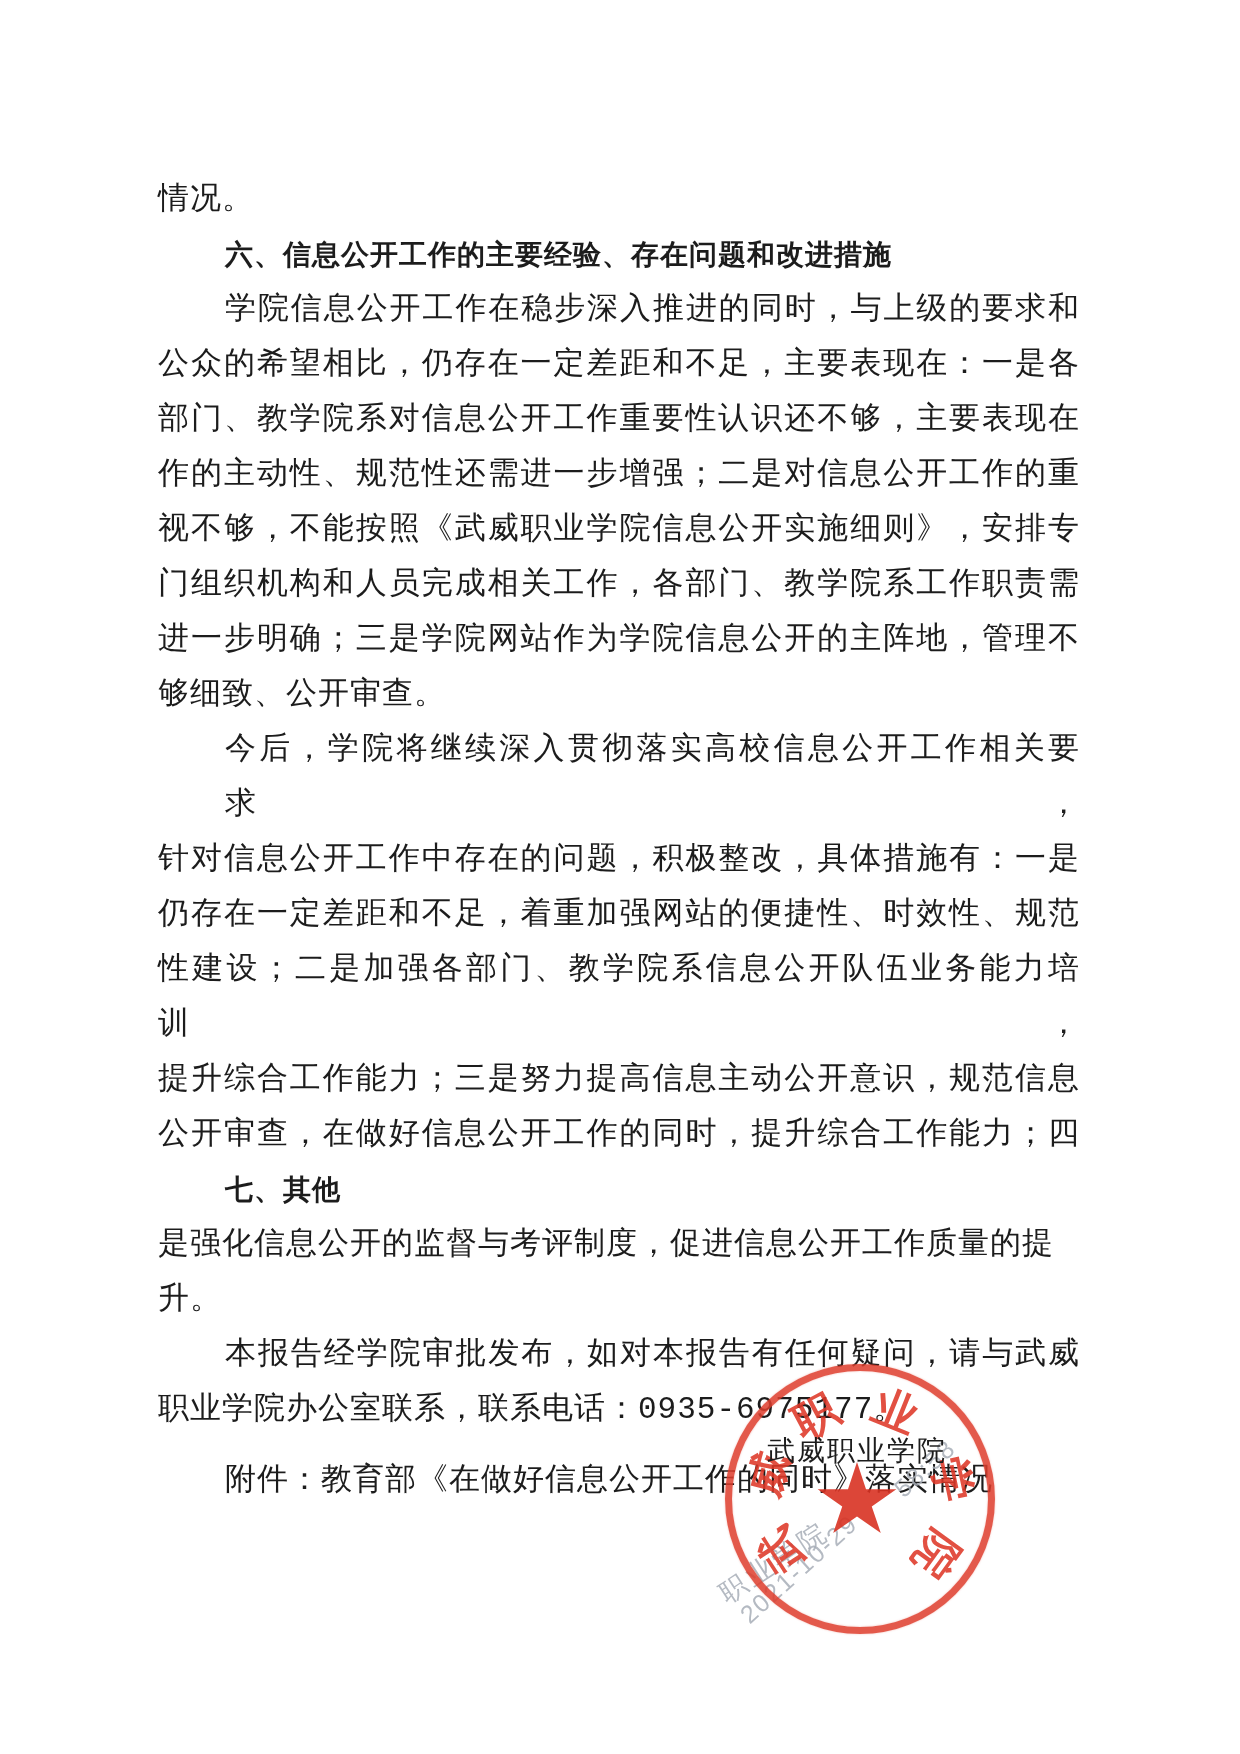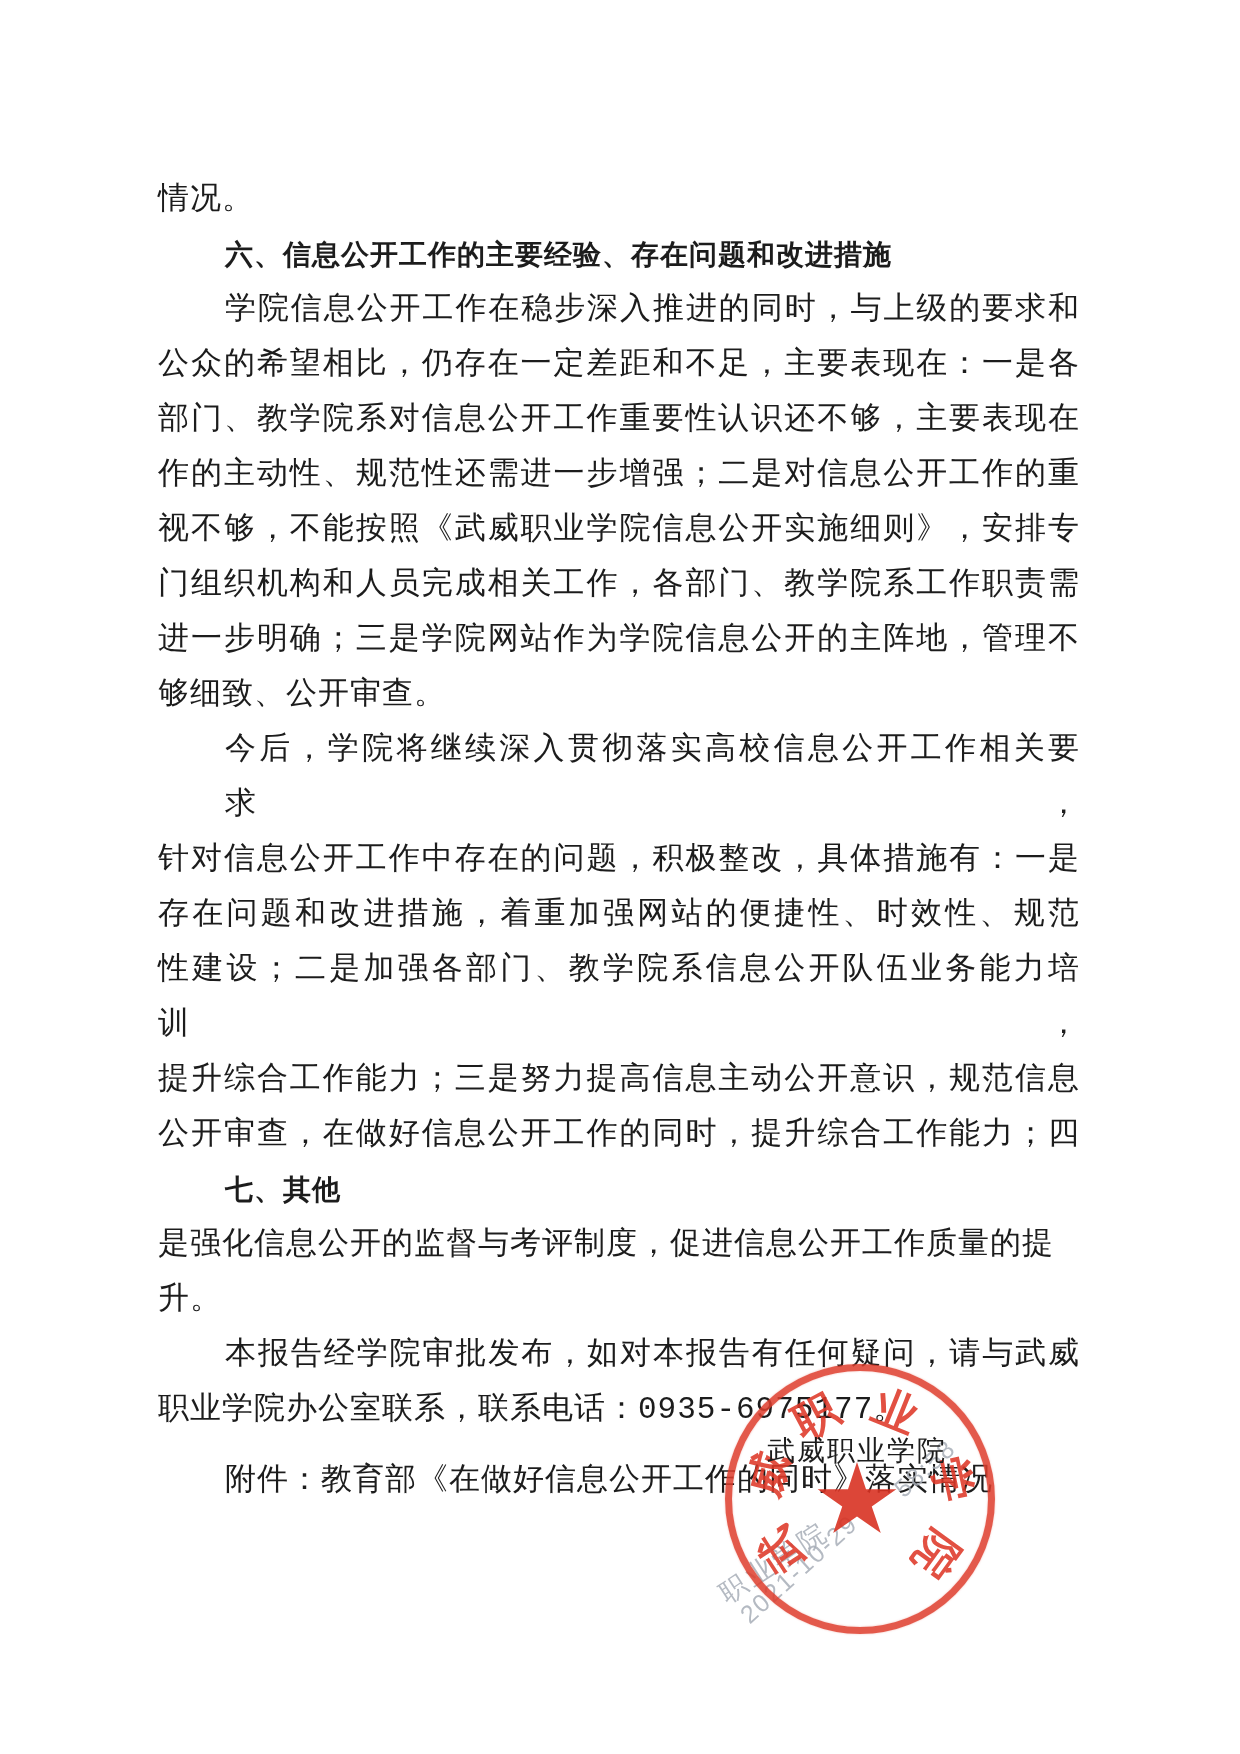--- a/index.html
+++ b/index.html
@@ -120,21 +120,21 @@
       <div class="line line-first">学院信息公开工作在稳步深入推进的同时，与上级的要求和</div>
       <div class="line line-just">公众的希望相比，仍存在一定差距和不足，主要表现在：一是各</div>
       <div class="line line-just">部门、教学院系对信息公开工作重要性认识还不够，主要表现在</div>
       <div class="line line-just">作的主动性、规范性还需进一步增强；二是对信息公开工作的重</div>
       <div class="line line-just">视不够，不能按照《武威职业学院信息公开实施细则》，安排专</div>
       <div class="line line-just">门组织机构和人员完成相关工作，各部门、教学院系工作职责需</div>
       <div class="line line-just">进一步明确；三是学院网站作为学院信息公开的主阵地，管理不</div>
       <div class="line line-plain">够细致、公开审查。</div>
       <div class="line line-first">今后，学院将继续深入贯彻落实高校信息公开工作相关要求，</div>
       <div class="line line-just">针对信息公开工作中存在的问题，积极整改，具体措施有：一是</div>
-      <div class="line line-just">存在问题和改进措施，着重加强网站的便捷性、时效性、规范</div>
+      <div class="line line-just">仍存在一定差距和不足，着重加强网站的便捷性、时效性、规范</div>
       <div class="line line-just">性建设；二是加强各部门、教学院系信息公开队伍业务能力培训，</div>
       <div class="line line-just">提升综合工作能力；三是努力提高信息主动公开意识，规范信息</div>
       <div class="line line-just">公开审查，在做好信息公开工作的同时，提升综合工作能力；四</div>
       <div class="line line-heading">七、其他</div>
       <div class="line line-plain">是强化信息公开的监督与考评制度，促进信息公开工作质量的提升。</div>
       <div class="line line-first">本报告经学院审批发布，如对本报告有任何疑问，请与武威</div>
       <div class="line line-plain">职业学院办公室联系，联系电话：0935-6975177。</div>
       <div class="line line-attachment">附件：教育部《在做好信息公开工作的同时》落实情况</div>
     </div>
 

